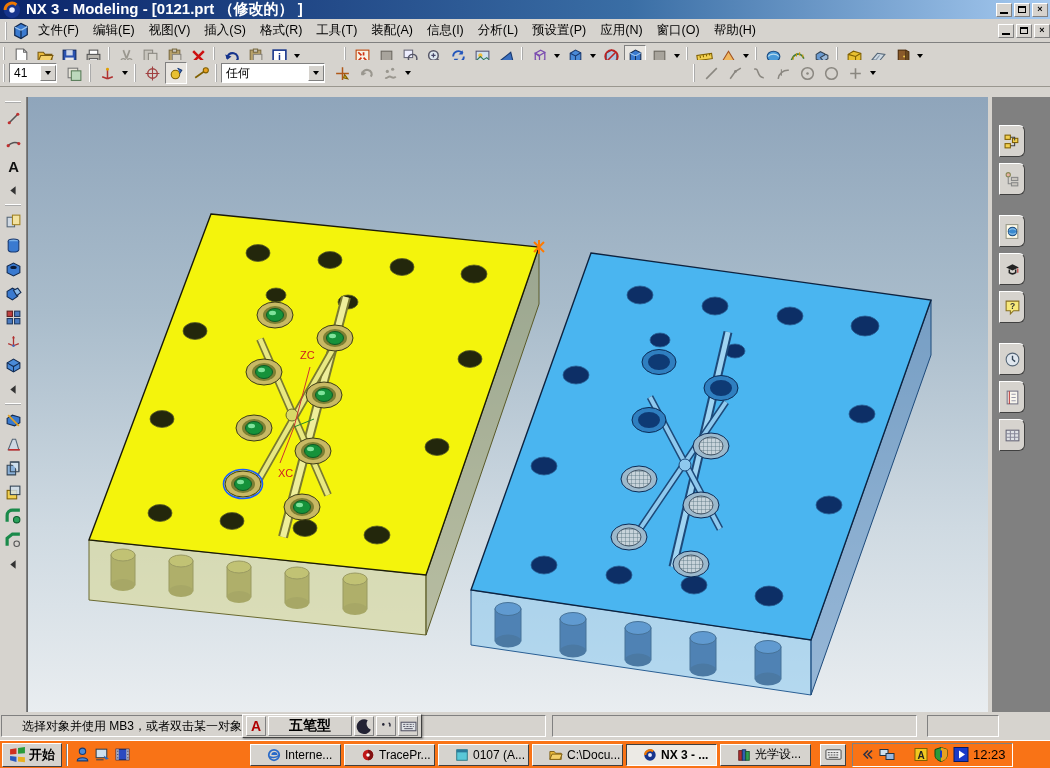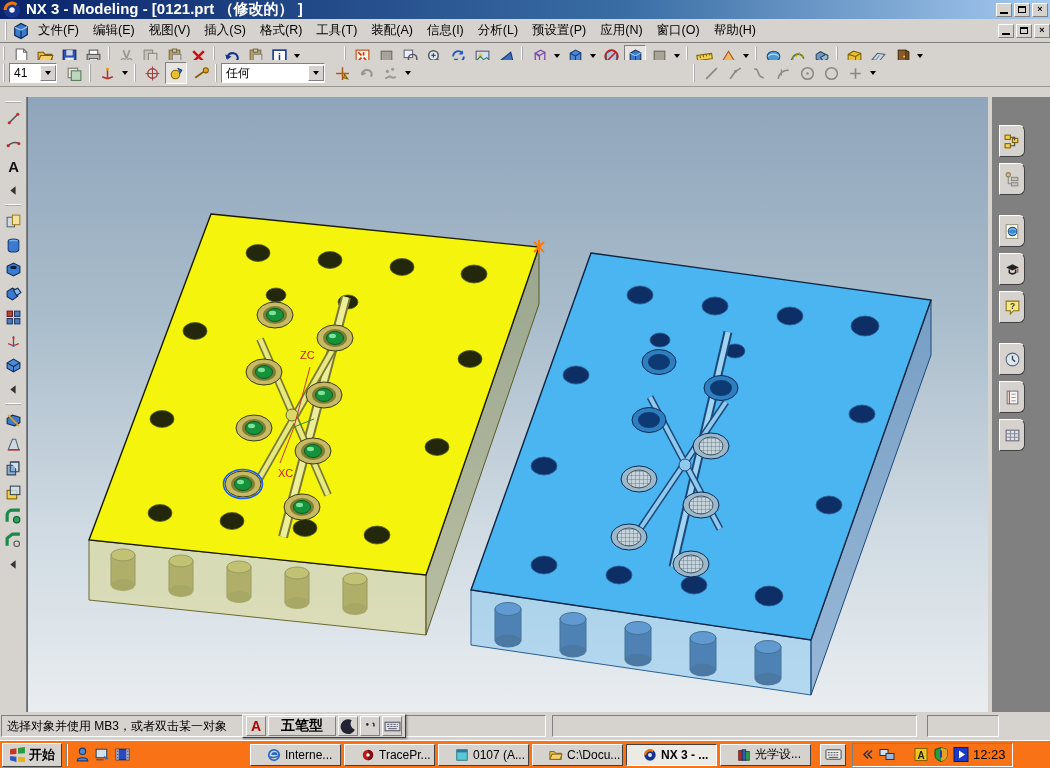--- a/index.html
+++ b/index.html
@@ -32,25 +32,25 @@
   .hgrip{width:16px;height:3px;border-top:2px ridge #fff;margin:2px 0;}
   #viewport{position:absolute;left:27px;top:0;width:961px;height:615px;background:linear-gradient(to bottom,#8fa5bb 0%,#a9bccb 35%,#cfdae2 70%,#e9edf0 100%);overflow:hidden;border-left:1px solid #6a6a6a;}
   #scene{position:absolute;left:0;top:0;}
   #watermark{position:absolute;left:8px;top:222px;font-size:80px;font-weight:bold;letter-spacing:52px;white-space:nowrap;color:rgba(163,167,160,0.92);text-shadow:2px 2px 0 rgba(120,124,118,0.55),-1px -1px 0 rgba(220,224,218,0.6);z-index:5;pointer-events:none;}
   
   #resourcebar{position:absolute;left:988px;top:0;width:62px;height:615px;background:#808080;border-left:4px solid #d6d3ce;}
   .rtab{position:absolute;left:7px;width:26px;height:32px;background:#d6d3ce;border:1px solid;border-color:#fff #404040 #404040 #fff;border-radius:0 6px 6px 0;display:flex;align-items:center;justify-content:center;}
   .rtab svg{width:17px;height:17px;}
   
   #statusbar{position:absolute;left:0;top:712px;width:1050px;height:28px;background:#d6d3ce;display:flex;align-items:center;}
-  .spanel{height:22px;border:1px solid;border-color:#808080 #fff #fff #808080;display:flex;align-items:center;font-size:12px;padding:0 5px;white-space:nowrap;}
+  .spanel{height:22px;border:1px solid;border-color:#808080 #fff #fff #808080;display:flex;align-items:center;font-size:12px;padding:0 20px;white-space:nowrap;}
   #imebar{position:absolute;left:242px;top:2px;height:24px;background:#d6d3ce;border:1px solid;border-color:#fff #404040 #404040 #fff;display:flex;align-items:center;padding:0 2px;box-shadow:1px 1px 2px rgba(0,0,0,.4);}
   .imebtn{height:20px;min-width:20px;display:flex;align-items:center;justify-content:center;border:1px solid;border-color:#fff #808080 #808080 #fff;margin:0 1px;font-size:12px;background:#d6d3ce;}
   .ime-a{color:#b00000;font-weight:bold;font-size:14px;}
-  .ime-wb{font-weight:bold;font-size:14px;padding:0 12px;}
+  .ime-wb{font-weight:bold;font-size:14px;padding:0 20px;}
   
   #taskbar{position:absolute;left:0;top:740px;width:1050px;height:28px;background:#f97316;border-top:1px solid #fff;display:flex;align-items:center;padding:0 2px;}
   #startbtn{height:24px;display:flex;align-items:center;gap:3px;padding:0 6px;font-weight:bold;font-size:13px;background:#d6d3ce;border:1px solid;border-color:#fff #404040 #404040 #fff;}
   .ql{width:20px;height:20px;display:flex;align-items:center;justify-content:center;}
   .tsep{width:2px;height:22px;border-left:1px solid #808080;border-right:1px solid #fff;margin:0 4px;}
   .taskbtn{width:91px;height:22px;display:flex;align-items:center;gap:4px;font-size:12px;background:#d6d3ce;border:1px solid;border-color:#fff #404040 #404040 #fff;padding:0 16px;margin-right:3px;white-space:nowrap;overflow:hidden;}
   .taskbtn.active{border-color:#404040 #fff #fff #404040;background:#eceae5;font-weight:bold;}
   .taskbtn svg{flex:0 0 14px;width:14px;height:14px;}
   #tray{height:24px;margin-left:6px;border:1px solid;border-color:#808080 #fff #fff #808080;display:flex;align-items:center;gap:4px;padding:0 6px;}
   #tray .clock{font-size:13px;}

